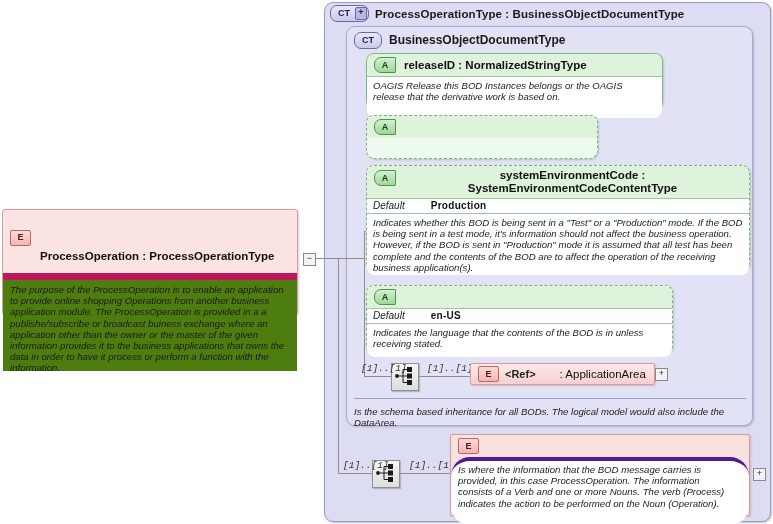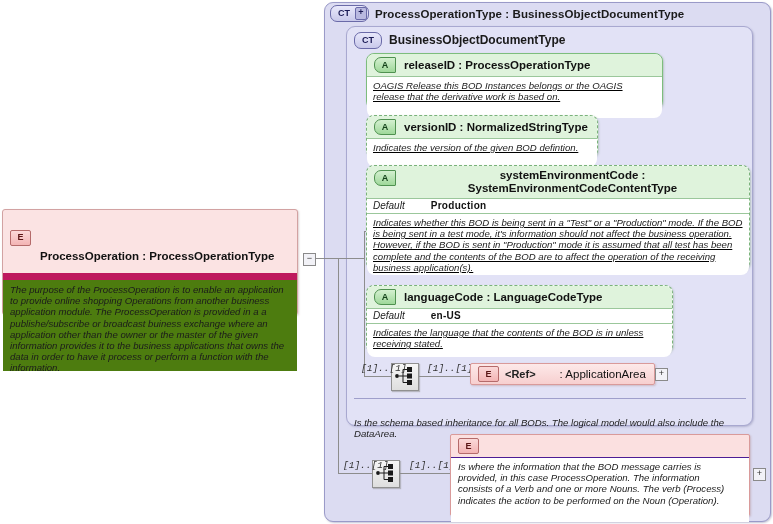--- a/index.html
+++ b/index.html
@@ -123,21 +123,20 @@
   .attr-title {
     font-size: 11.5px; font-weight: bold; color: #111;
     line-height: 13px;
   }
   .attr-title.centered { text-align: center; flex: 1; }
   .attr-body {
     background: #ffffff;
     border-top: 1px solid #9bc79b;
     padding: 3px 6px 4px 6px;
     border-radius: 0 0 8px 8px;
-    text-decoration: underline;
   }
   .attr-default-row {
     display: flex; gap: 26px; align-items: baseline;
     padding: 1px 6px 2px 6px;
     background: #ffffff;
     border-top: 1px solid #9bc79b;
   }
   .attr-default-label {
     font-style: italic; font-size: 10px; color: #222;
   }
@@ -157,22 +156,23 @@
   }
   .elem-head {
     display: flex; align-items: center; gap: 9px;
     padding: 3px 8px 3px 7px;
   }
   .elem-title {
     font-size: 11.5px; font-weight: bold; color: #111; margin-top: 37px;
   }
   .elem-body {
     background: #ffffff;
-    border-top: 1px solid #4c1d95;
+    border-top: 4px solid #4c1d95;
     padding: 3px 18px 4px 7px;
+    border-radius: 19px;
   }
 
   
   #process-operation-box {
     left: 2px; top: 209px; width: 296px; height: 106px;
     background: #fbe3e3;
     border: 1px solid #d2a2a2;
     box-shadow: 1px 1px 2px rgba(170,140,140,.4);
   }
   #process-operation-body {
@@ -206,21 +206,21 @@
     background: #fbe0e0;
     border: 1px solid #d99a9a;
     border-radius: 2px;
     box-shadow: 1px 1px 2px rgba(170,130,130,.4);
   }
 
   
   #inner-annotation {
     left: 354px; top: 398px; width: 392px; height: 24px;
     border-top: 1px solid #9f9fcb;
-    padding-top: 18px;
+    padding-top: 7px;
   }
 
   
   .line-h { position: absolute; height: 1px; background: #8d8d8d; }
   .line-v { position: absolute; width: 1px; background: #8d8d8d; }
 
   
   .toggle-box {
     position: absolute;
     width: 11px; height: 11px;
@@ -290,55 +290,50 @@
     <span class="elem-title">ProcessOperation : ProcessOperationType</span>
   </div>
   <div id="process-operation-body">
     <div class="doc-text">The purpose of the ProcessOperation is to enable an application to provide online shopping Operations from another business application module.  The ProcessOperation is provided in a a publishe/subscribe or broadcast buiness exchange where an application other than the owner or the master of the given information provides it to the business applications that owns the data in order to have it process or perform a function with the information.</div>
   </div>
 </div>
 
 <div class="abs attr-box" style="left:366px; top:53px; width:297px; height:57px;">
   <div class="attr-head">
     <span class="badge-a">A</span>
-    <span class="attr-title">releaseID : ProcessOperationType</span>
+    <span class="attr-title">releaseID : NormalizedStringType</span>
   </div>
   <div class="attr-body" style="height:34px;">
     <div class="doc-text">OAGIS Release this BOD Instances belongs or the OAGIS release that the derivative work is based on.</div>
   </div>
 </div>
 
 <div class="abs attr-box dashed" style="left:366px; top:115px; width:232px; height:44px;">
   <div class="attr-head">
     <span class="badge-a">A</span>
-    <span class="attr-title">versionID : NormalizedStringType</span>
-  </div>
-  <div class="attr-body" style="height:21px;">
-    <div class="doc-text">Indicates the version of the given BOD defintion.</div>
   </div>
 </div>
 
 <div class="abs attr-box dashed" style="left:366px; top:165px; width:384px; height:106px;">
   <div class="attr-head tall">
     <span class="badge-a" style="flex:0 0 auto; margin-top:1px;">A</span>
     <span class="attr-title centered">systemEnvironmentCode : SystemEnvironmentCodeContentType</span>
   </div>
   <div class="attr-default-row">
     <span class="attr-default-label">Default</span>
     <span class="attr-default-value">Production</span>
   </div>
   <div class="attr-body" style="height:54px;">
     <div class="doc-text">Indicates whether this BOD is being sent in a "Test" or a "Production" mode. If the BOD is being sent in a test mode, it's information should not affect the business operation. However, if the BOD is sent in "Production" mode it is assumed that all test has been complete and the contents of the BOD are to affect the operation of the receiving business application(s).</div>
   </div>
 </div>
 
 <div class="abs attr-box dashed" style="left:366px; top:285px; width:307px; height:69px;">
   <div class="attr-head">
     <span class="badge-a">A</span>
-    <span class="attr-title">languageCode : LanguageCodeType</span>
   </div>
   <div class="attr-default-row">
     <span class="attr-default-label">Default</span>
     <span class="attr-default-value">en-US</span>
   </div>
   <div class="attr-body" style="height:26px;">
     <div class="doc-text">Indicates the language that the contents of the BOD is in unless receiving stated.</div>
   </div>
 </div>
 

